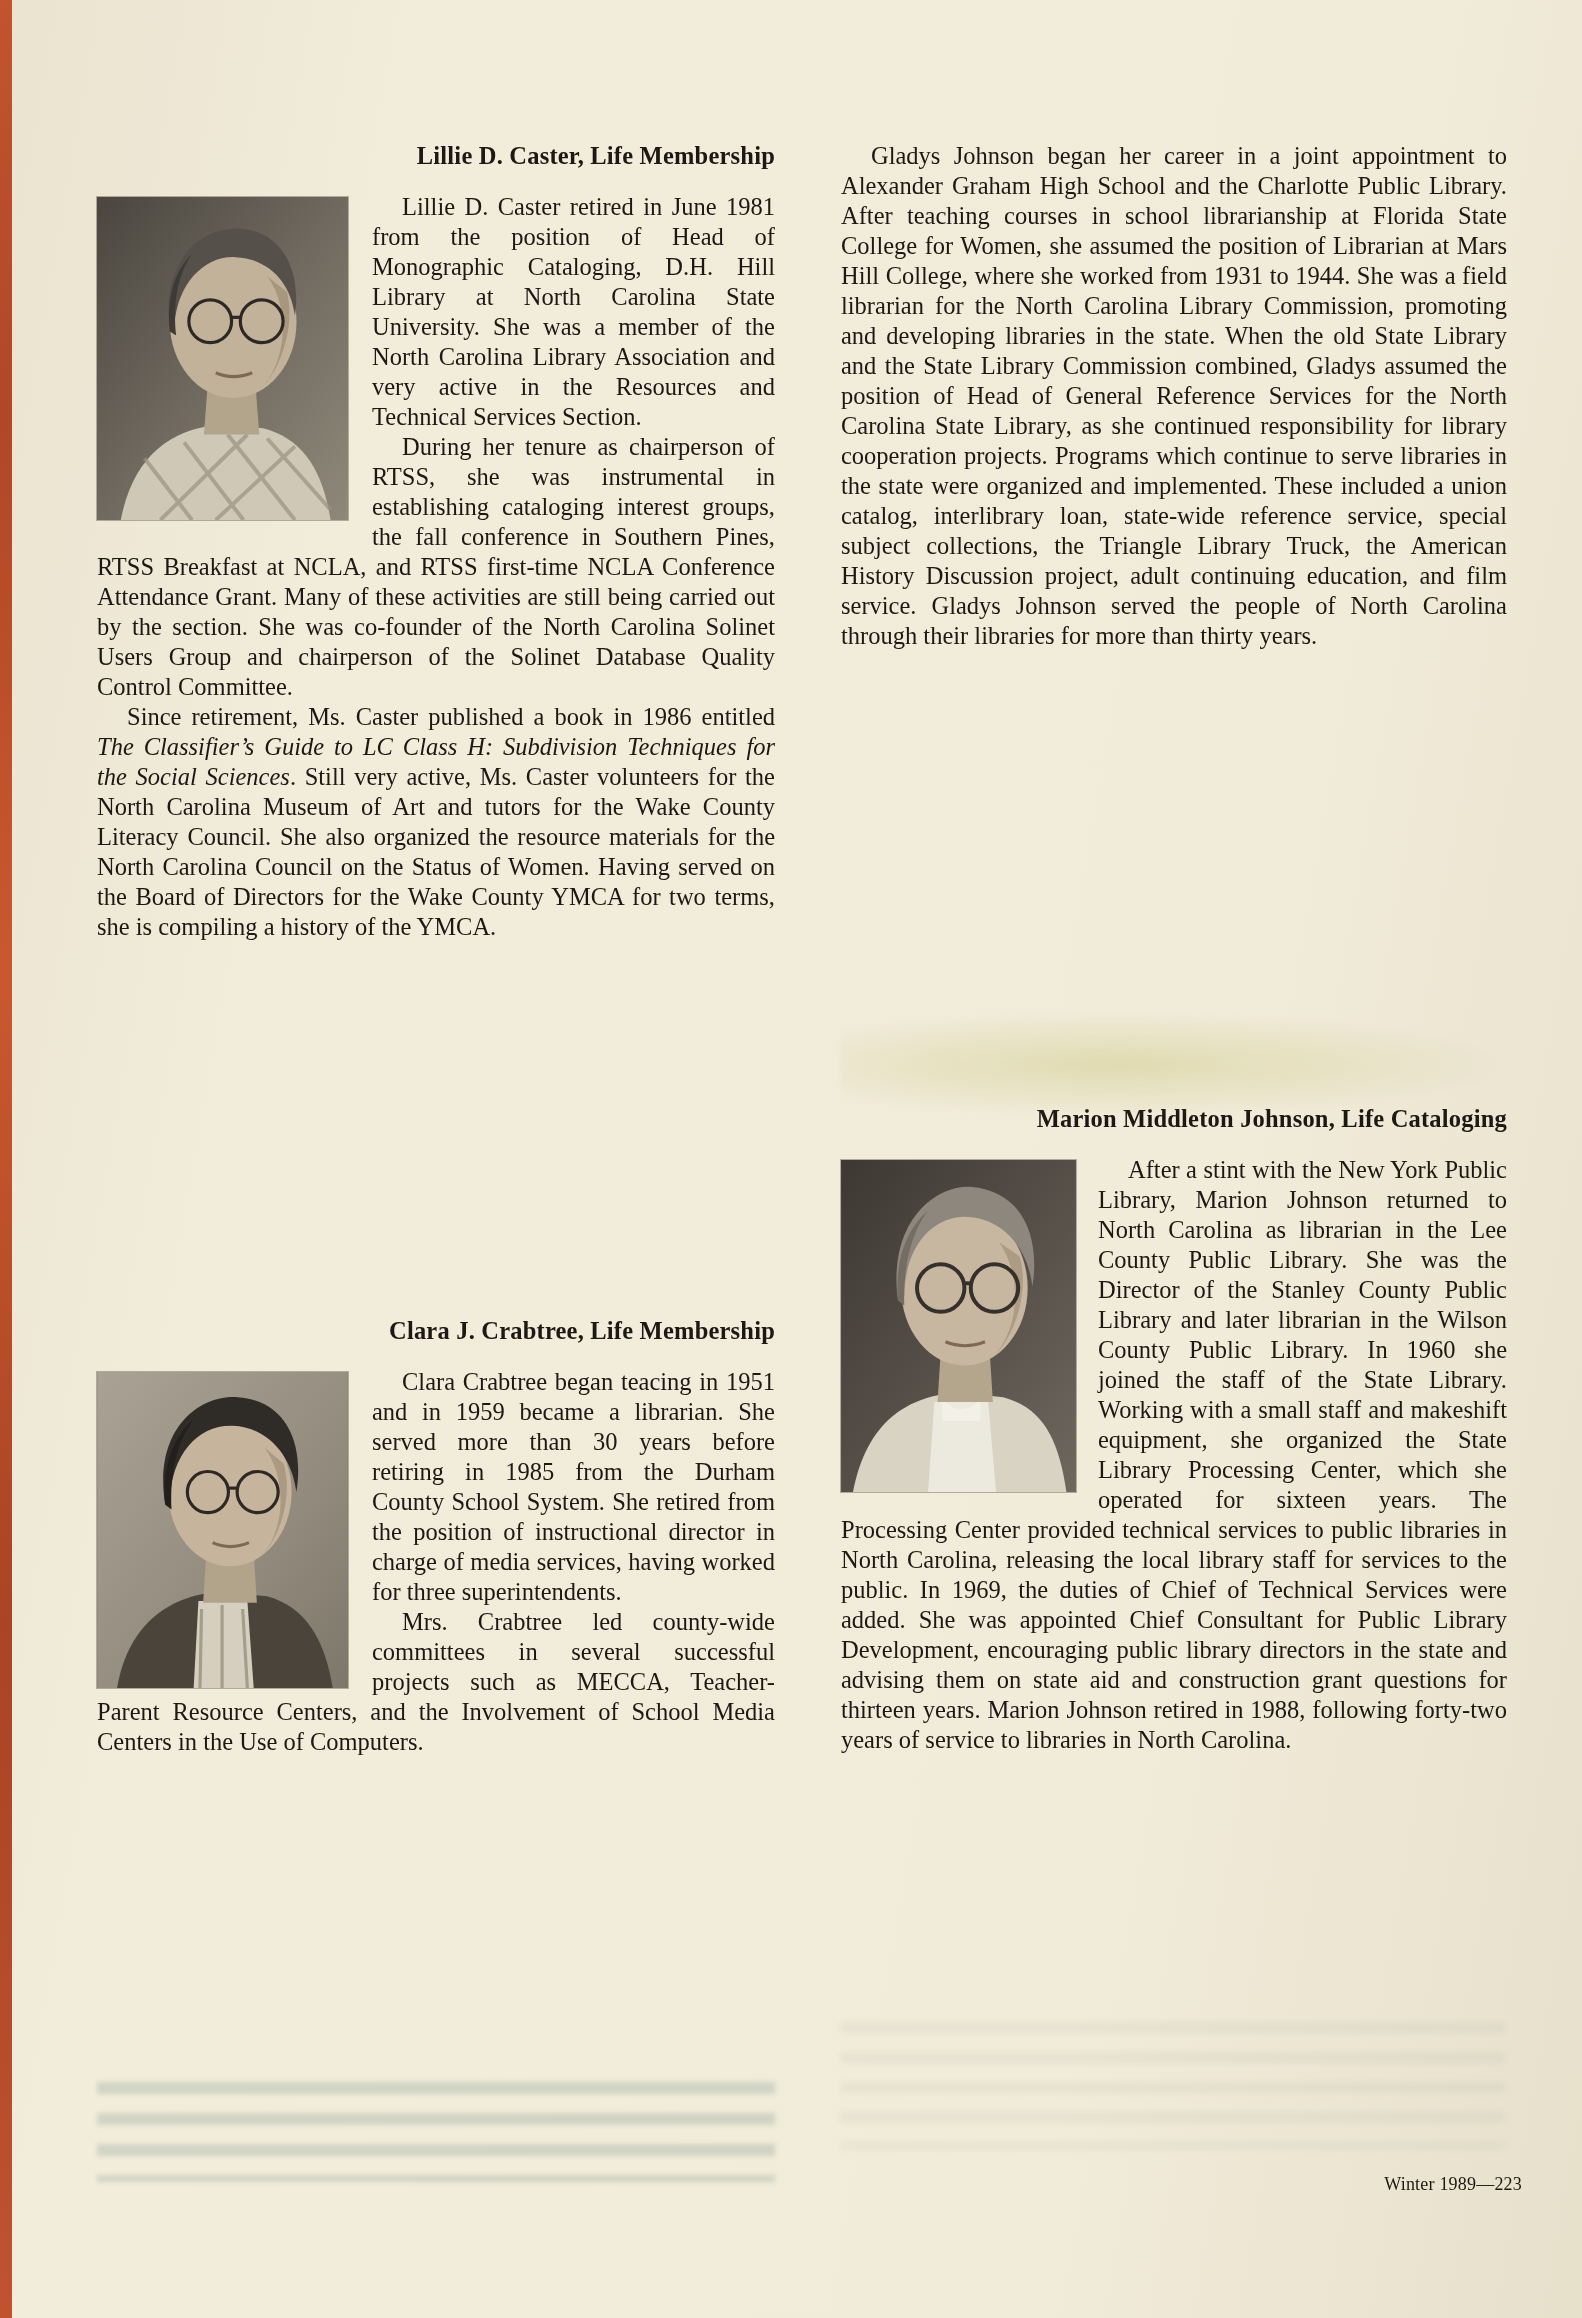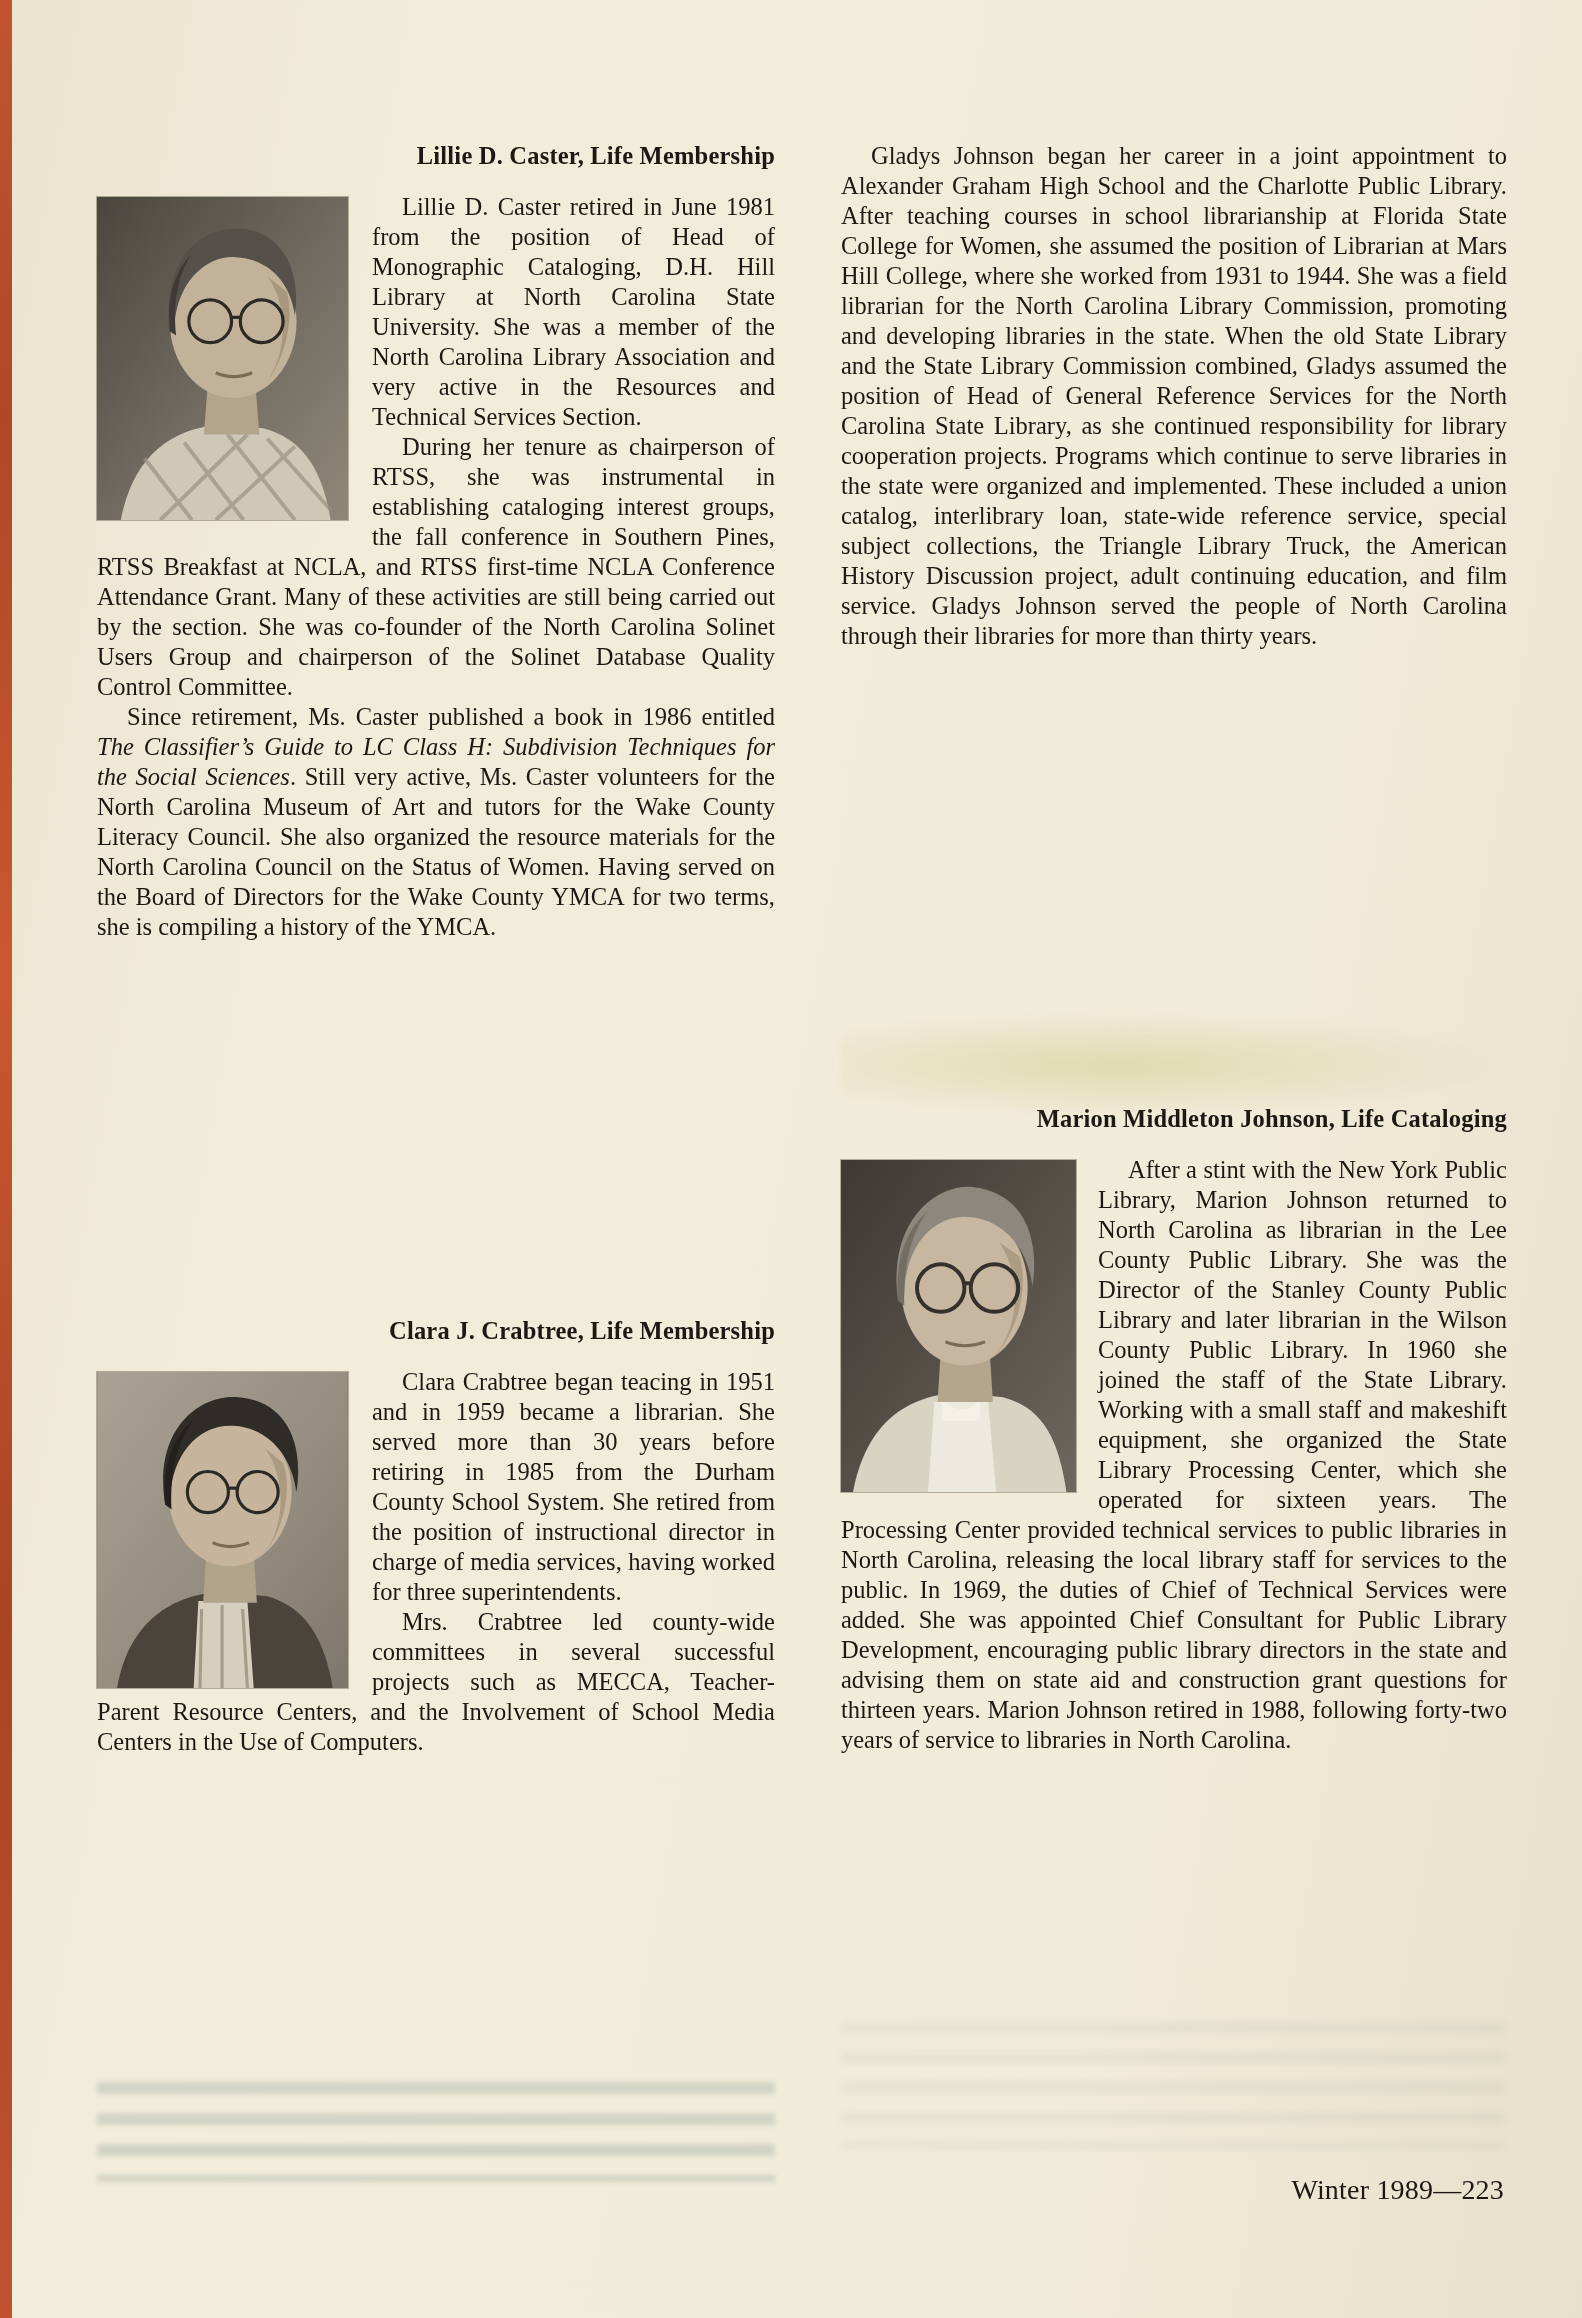--- a/index.html
+++ b/index.html
@@ -31,22 +31,22 @@
   .photo {
     float:left; margin:4.7px 24px 4.7px 0;
     outline:0.8px solid rgba(60,48,36,.35);
     background:#777;
   }
   .photo svg { display:block; }
   .photo-caster  { width:251px; height:323px; }
   .photo-crabtree{ width:251px; height:316px; }
   .photo-marion  { width:235px; height:332px; margin-right:22px; }
   .footer {
-    position:absolute; top:2174px; right:78px;
-    font-size:28px; letter-spacing:0.2px;text-align:right;
+    position:absolute; top:2174px; right:60px;
+    font-size:18px; letter-spacing:0.2px;text-align:right;
   }
   .bleed { position:absolute; pointer-events:none; }
   .bleed-highlight {
     left:841px; top:1013px; width:661px; height:103px;
     background:radial-gradient(ellipse at 42% 50%, rgba(196,192,110,.38), rgba(196,192,110,0) 72%);
     filter:blur(2.4px);
   }
   .bleed-lines-bl {
     left:97px; top:2082px; width:678px; height:100px;
     background:repeating-linear-gradient(180deg, rgba(88,122,116,.55) 0 12px, rgba(88,122,116,0) 12px 31px);

